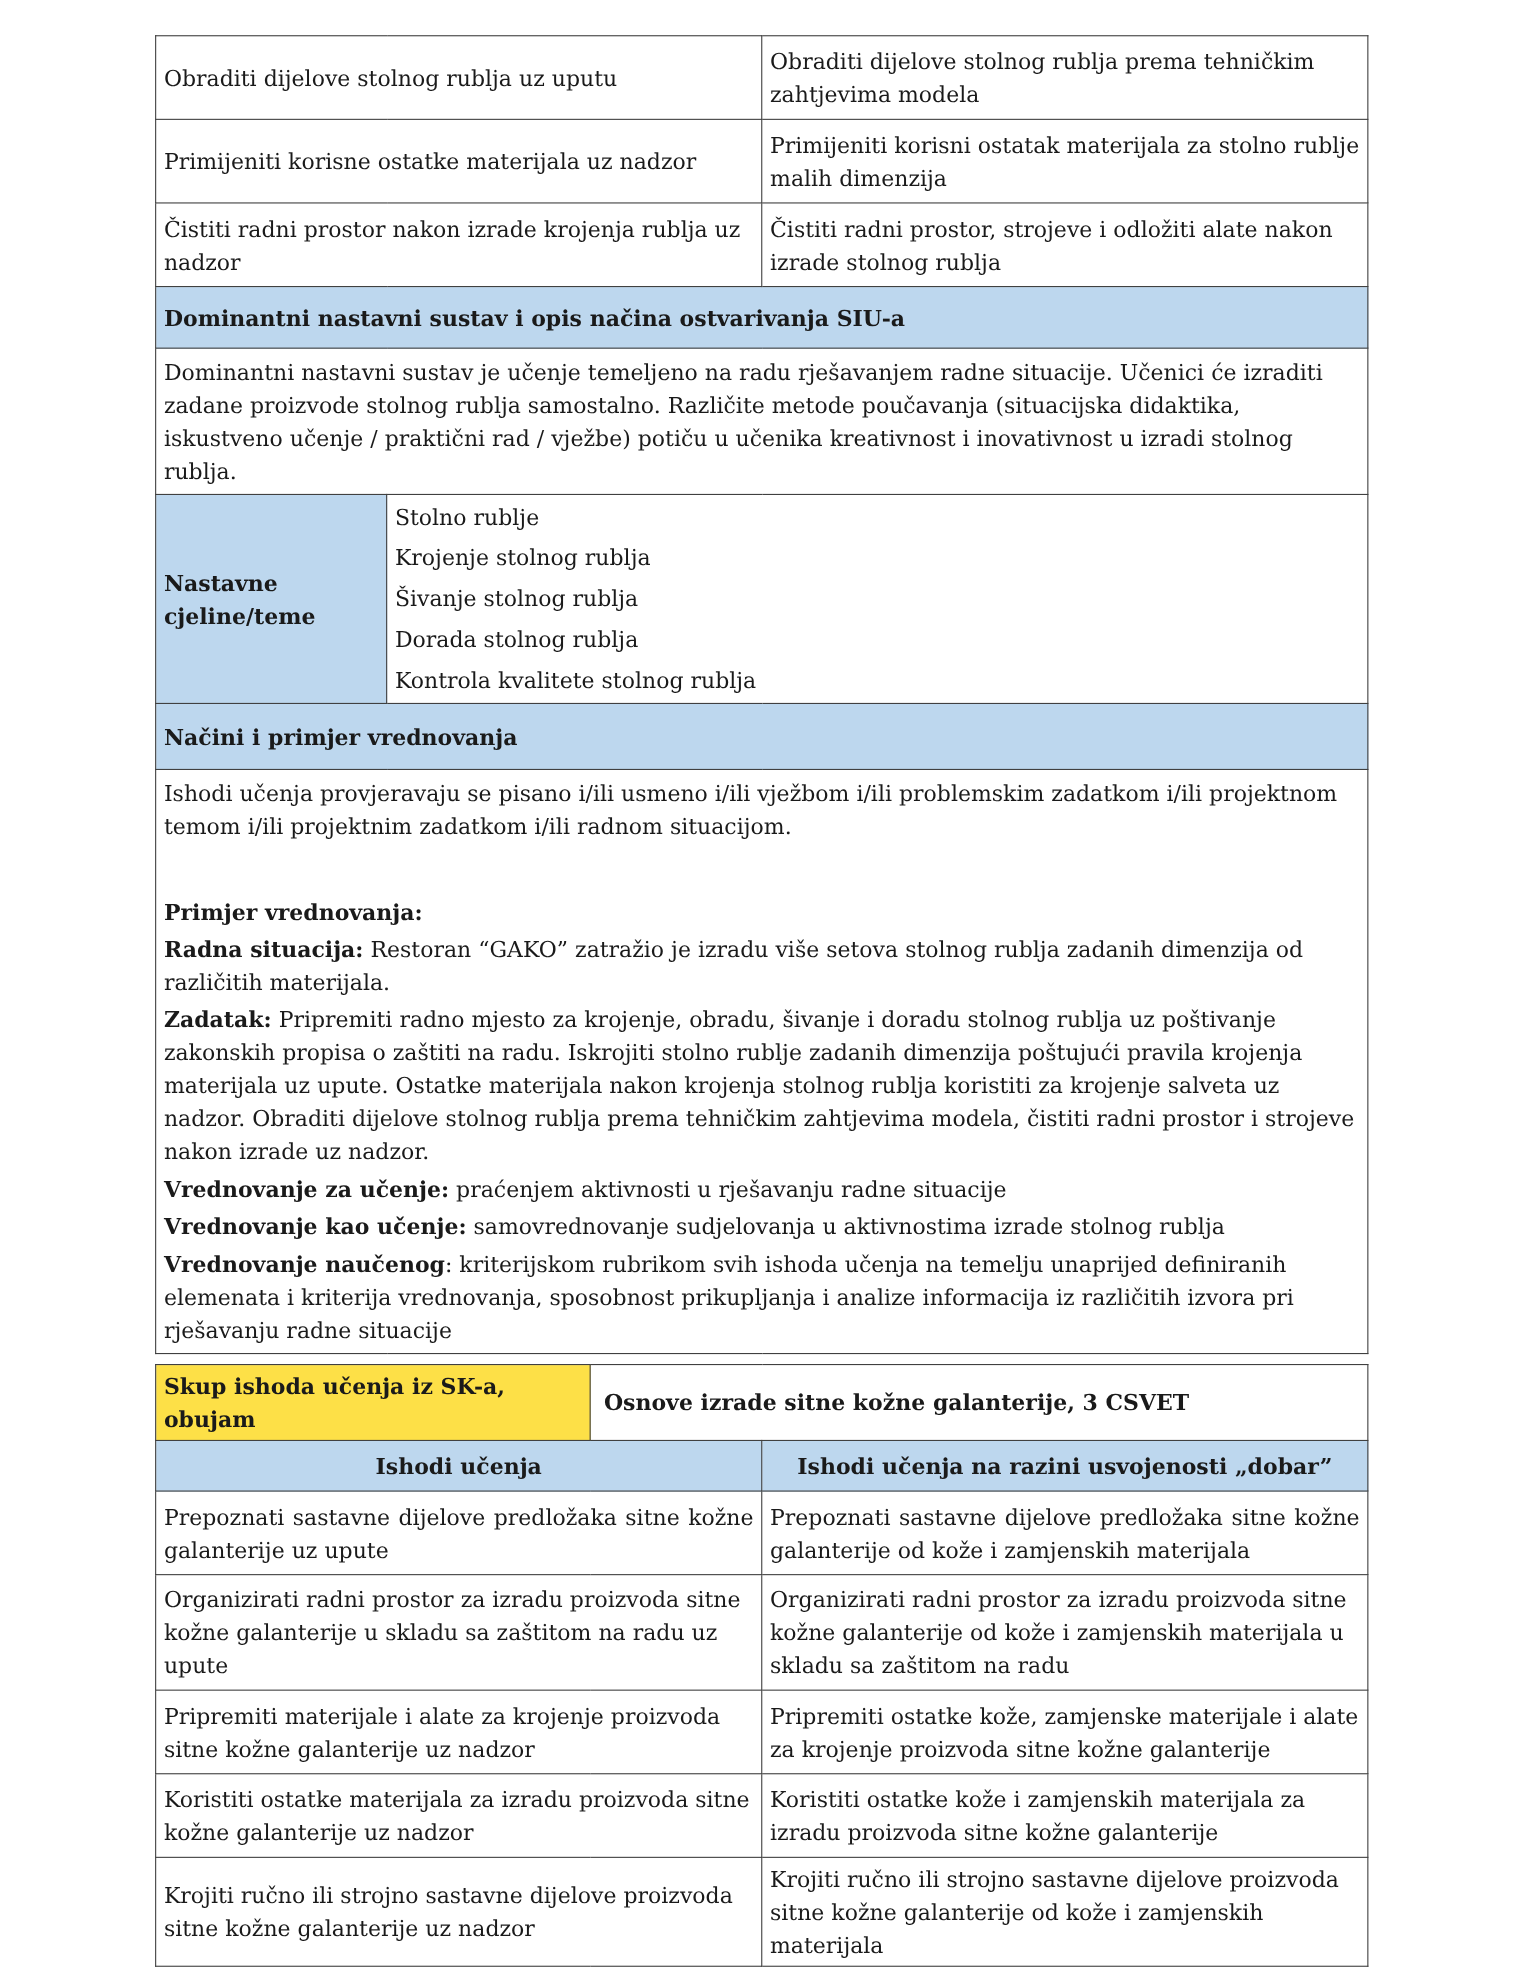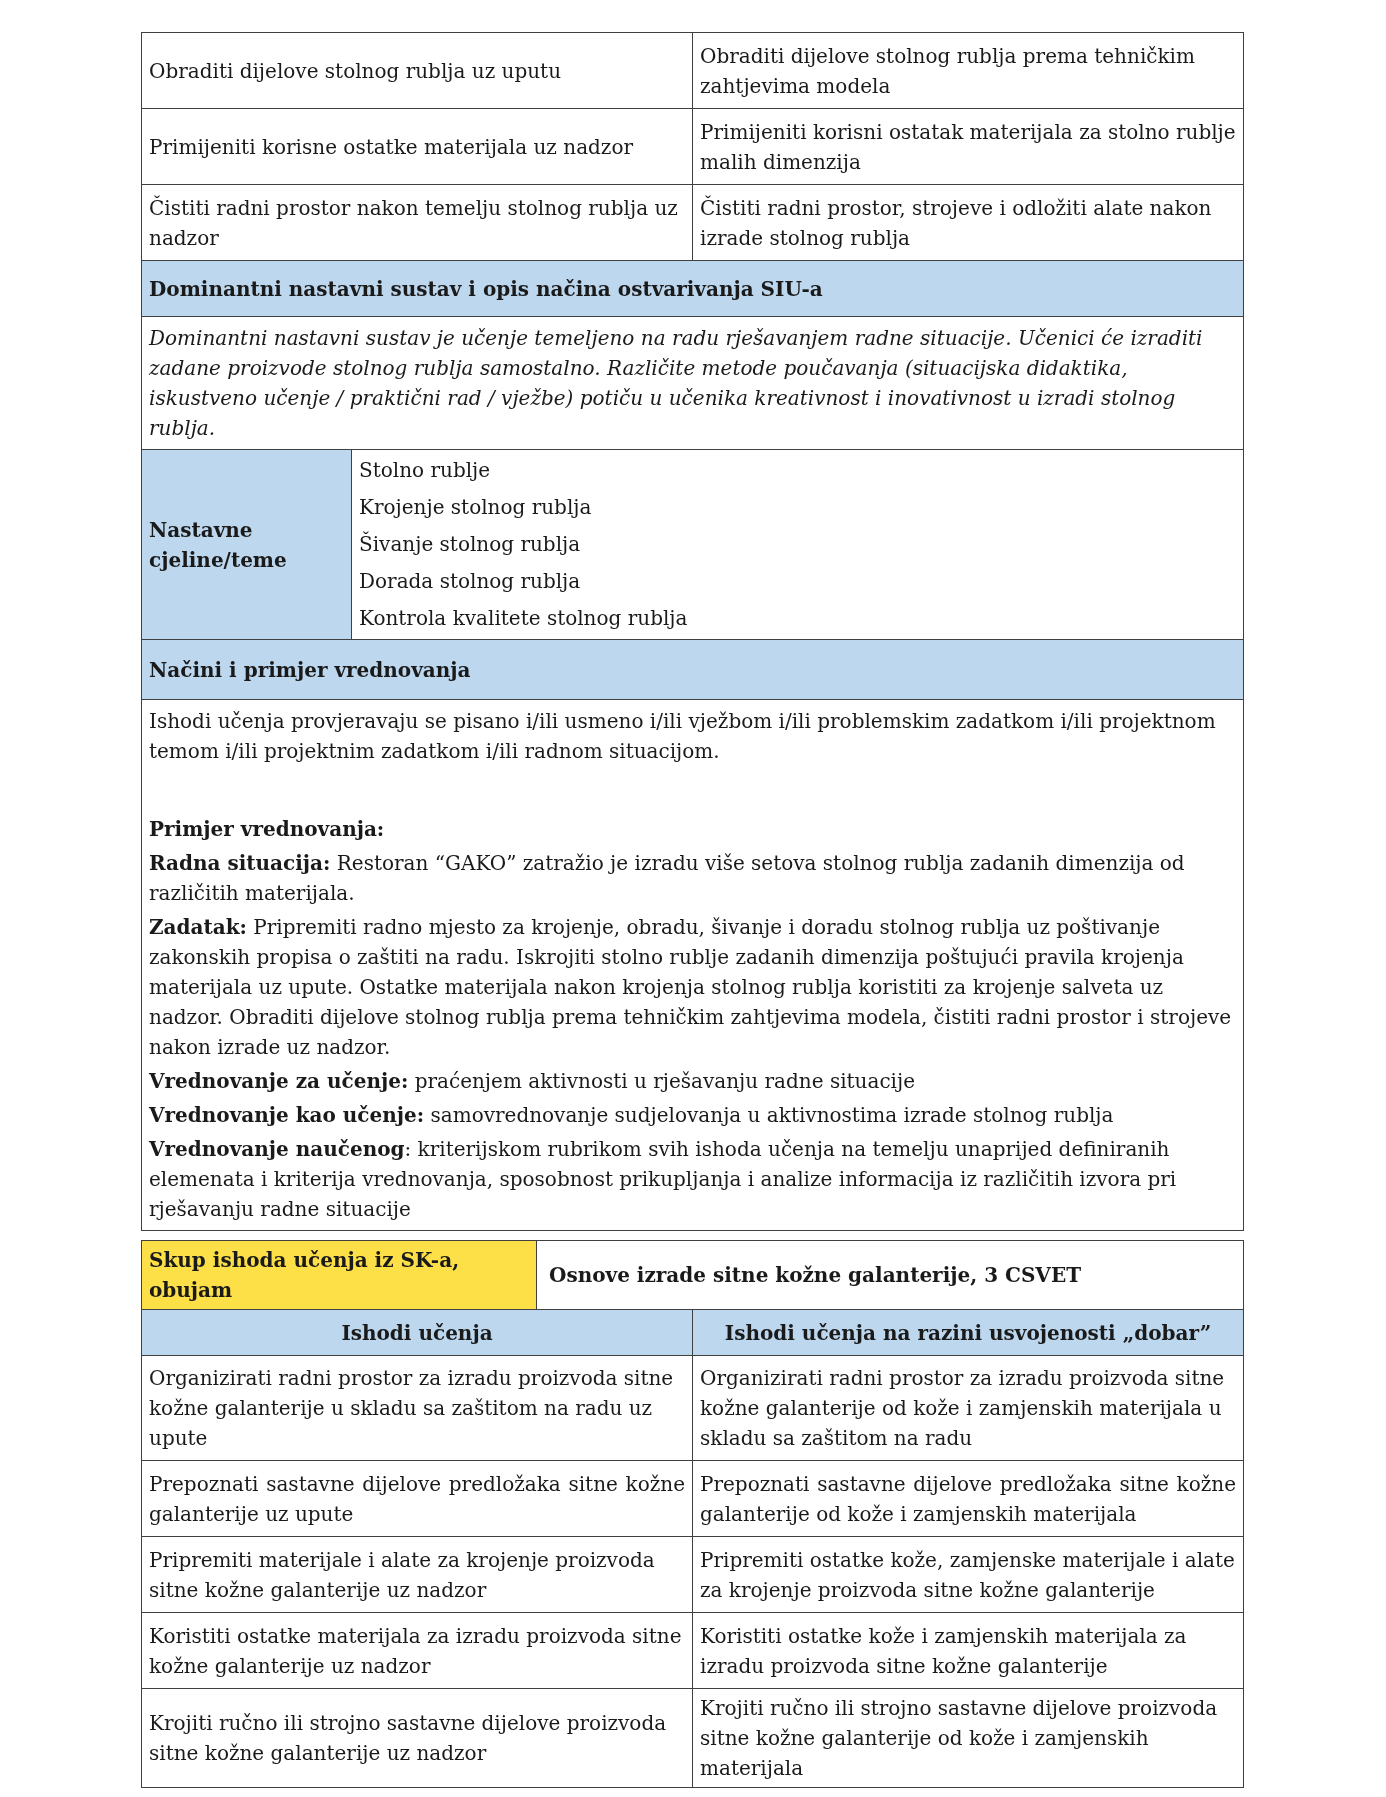--- a/index.html
+++ b/index.html
@@ -34,28 +34,28 @@
   <tbody>
       <tr style="height:76px">
     <td colspan="2">Obraditi dijelove stolnog rublja uz uputu</td>
     <td>Obraditi dijelove stolnog rublja prema tehničkim zahtjevima modela</td>
   </tr>
   <tr style="height:76px">
     <td colspan="2">Primijeniti korisne ostatke materijala uz nadzor</td>
     <td>Primijeniti korisni ostatak materijala za stolno rublje malih dimenzija</td>
   </tr>
   <tr style="height:76px">
-    <td colspan="2">Čistiti radni prostor nakon temelju stolnog rublja uz nadzor</td>
+    <td colspan="2">Čistiti radni prostor nakon izrade krojenja rublja uz nadzor</td>
     <td>Čistiti radni prostor, strojeve i odložiti alate nakon izrade stolnog rublja</td>
   </tr>
   <tr style="height:56px">
     <td colspan="3" class="blue b">Dominantni nastavni sustav i opis načina ostvarivanja SIU-a</td>
   </tr>
   <tr>
-    <td colspan="3" style="padding-top:6px;padding-bottom:6px;font-style:italic;">Dominantni nastavni sustav je učenje temeljeno na radu rješavanjem radne situacije. Učenici će izraditi zadane proizvode stolnog rublja samostalno. Različite metode poučavanja (situacijska didaktika, iskustveno učenje / praktični rad / vježbe) potiču u učenika kreativnost i inovativnost u izradi stolnog rublja.</td>
+    <td colspan="3" style="padding-top:6px;padding-bottom:6px;">Dominantni nastavni sustav je učenje temeljeno na radu rješavanjem radne situacije. Učenici će izraditi zadane proizvode stolnog rublja samostalno. Različite metode poučavanja (situacijska didaktika, iskustveno učenje / praktični rad / vježbe) potiču u učenika kreativnost i inovativnost u izradi stolnog rublja.</td>
   </tr>
   <tr>
     <td class="blue b">Nastavne cjeline/teme</td>
     <td colspan="2" style="padding-top:2px;padding-bottom:2px;margin-left:32px;">
       <span class="topic-line">Stolno rublje</span>
       <span class="topic-line">Krojenje stolnog rublja</span>
       <span class="topic-line">Šivanje stolnog rublja</span>
       <span class="topic-line">Dorada stolnog rublja</span>
       <span class="topic-line">Kontrola kvalitete stolnog rublja</span>
     </td>
@@ -86,27 +86,27 @@
     </colgroup>
   <tbody>
       <tr style="height:54px">
     <td class="blue-dark b">Skup ishoda učenja iz SK-a, obujam</td>
     <td colspan="2" class="b" style="padding-left:12px;">Osnove izrade sitne kožne galanterije, 3 CSVET</td>
   </tr>
   <tr style="height:46px" class="hdr">
     <td colspan="2" class="blue center">Ishodi učenja</td>
     <td class="blue center">Ishodi učenja na razini usvojenosti „dobar”</td>
   </tr>
+  <tr style="height:76px">
+    <td colspan="2" class="just">Prepoznati sastavne dijelove predložaka sitne kožne galanterije uz upute</td>
+    <td class="just">Prepoznati sastavne dijelove predložaka sitne kožne galanterije od kože i zamjenskih materijala</td>
+  </tr>
   <tr style="height:105px">
     <td colspan="2">Organizirati radni prostor za izradu proizvoda sitne kožne galanterije u skladu sa zaštitom na radu uz upute</td>
     <td>Organizirati radni prostor za izradu proizvoda sitne kožne galanterije od kože i zamjenskih materijala u skladu sa zaštitom na radu</td>
-  </tr>
-  <tr style="height:76px">
-    <td colspan="2" class="just">Prepoznati sastavne dijelove predložaka sitne kožne galanterije uz upute</td>
-    <td class="just">Prepoznati sastavne dijelove predložaka sitne kožne galanterije od kože i zamjenskih materijala</td>
   </tr>
   <tr style="height:76px">
     <td colspan="2">Pripremiti materijale i alate za krojenje proizvoda sitne kožne galanterije uz nadzor</td>
     <td>Pripremiti ostatke kože, zamjenske materijale i alate za krojenje proizvoda sitne kožne galanterije</td>
   </tr>
   <tr style="height:76px">
     <td colspan="2">Koristiti ostatke materijala za izradu proizvoda sitne kožne galanterije uz nadzor</td>
     <td>Koristiti ostatke kože i zamjenskih materijala za izradu proizvoda sitne kožne galanterije</td>
   </tr>
   <tr style="height:76px">

